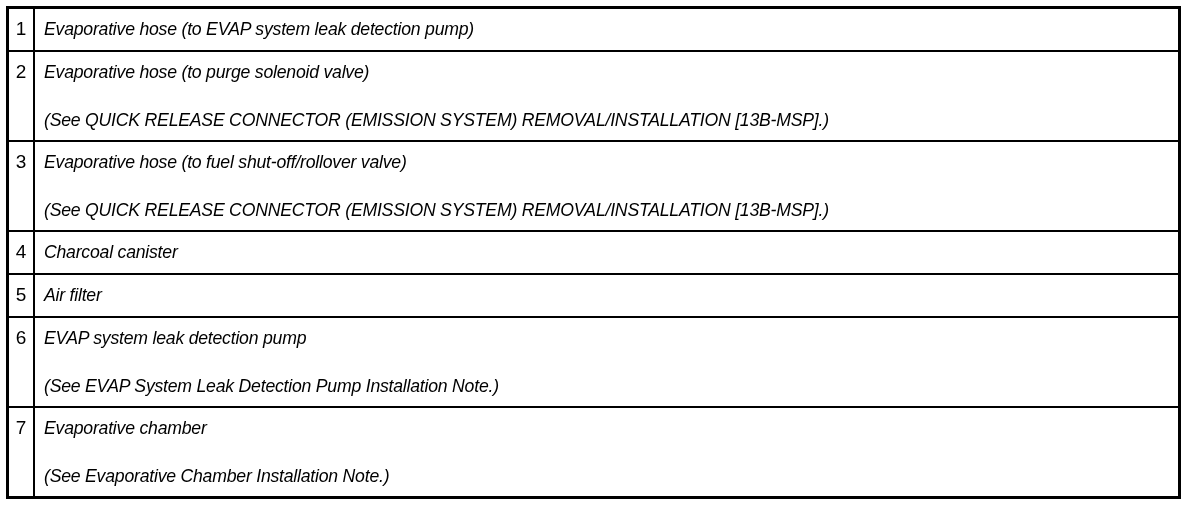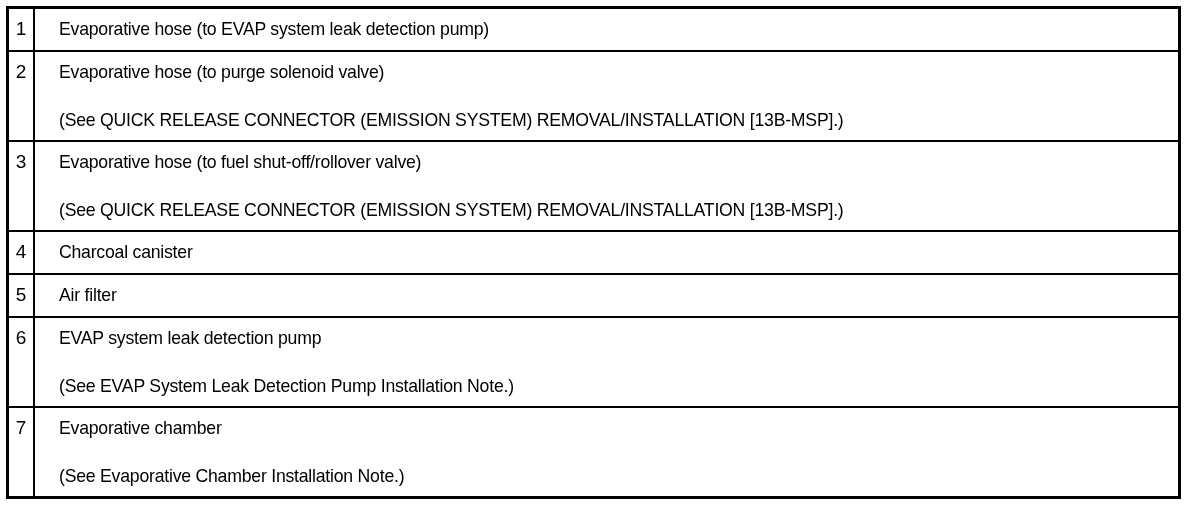--- a/index.html
+++ b/index.html
@@ -61,23 +61,24 @@
     line-height: 19px;
     padding-top: 10px;
     padding-bottom: 0;
     font-family: "Liberation Sans", "DejaVu Sans", sans-serif;
     letter-spacing: -0.2px;
     white-space: nowrap;
   }
 
   
   td.desc-cell {
-    padding: 0 4px 0 24px;
+    padding: 0 4px 0 9px;
     font-size: 19px;
     line-height: 19px;
+    font-style: italic;
   }
 
   .desc-line {
     font-size: 19px;
     line-height: 19px;
     white-space: nowrap;
     letter-spacing: -0.25px;
     transform: scaleX(0.93);
     transform-origin: left center;
   }

